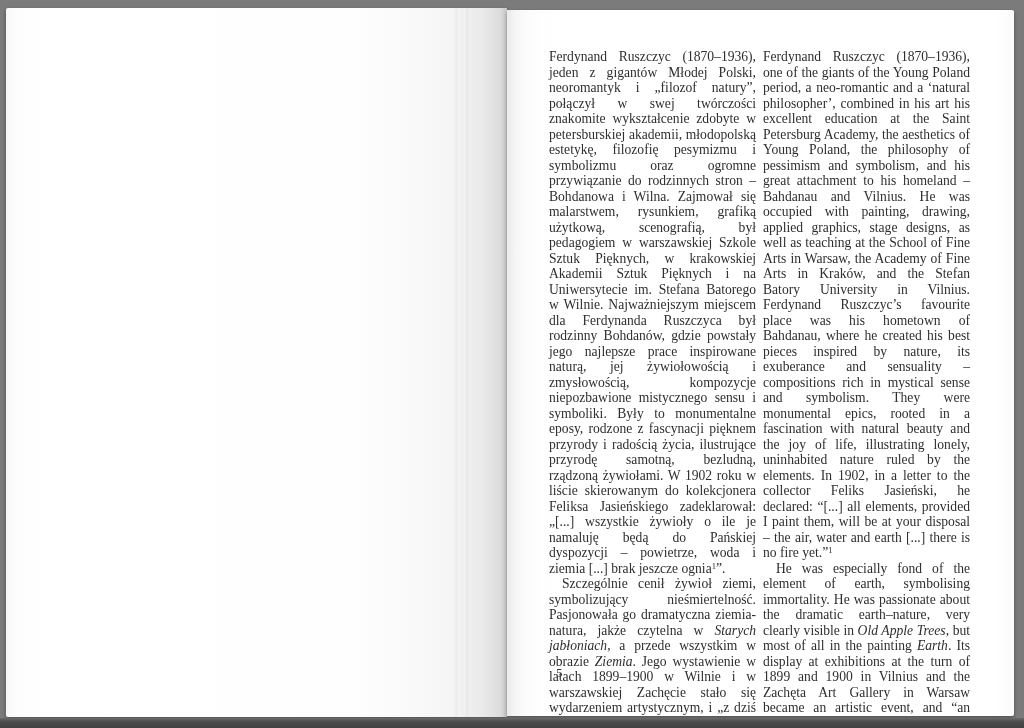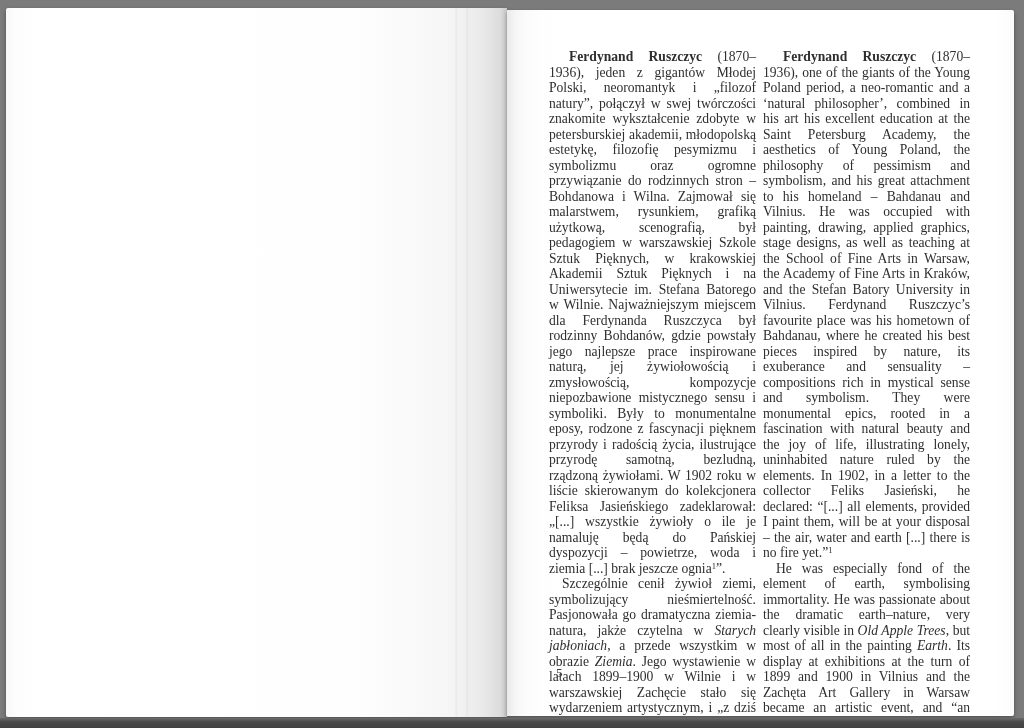--- a/index.html
+++ b/index.html
@@ -52,21 +52,21 @@
     font-size: 13.6px;
     line-height: 15.5px;
     color: #2e2e2e;
     text-align: justify;
     text-justify: inter-word;
   }
   .col-pl { left: 549px; }
   .col-en { left: 763px; }
   .text-col p { margin: 0; hyphens: auto; -webkit-hyphens: auto; }
   .text-col p.indent { text-indent: 13px; }
-  .run-bold   { font-weight: bold; margin-left: 20px; }
+  .run-bold   { font-weight: normal; }
   .run-italic { font-style: italic; }
   .text-col sup {
     font-size: 8.5px;
     line-height: 0;
     vertical-align: 4px;
   }
   .page-number {
     position: absolute;
     left: 556px; top: 665px;
     font-size: 13px;

